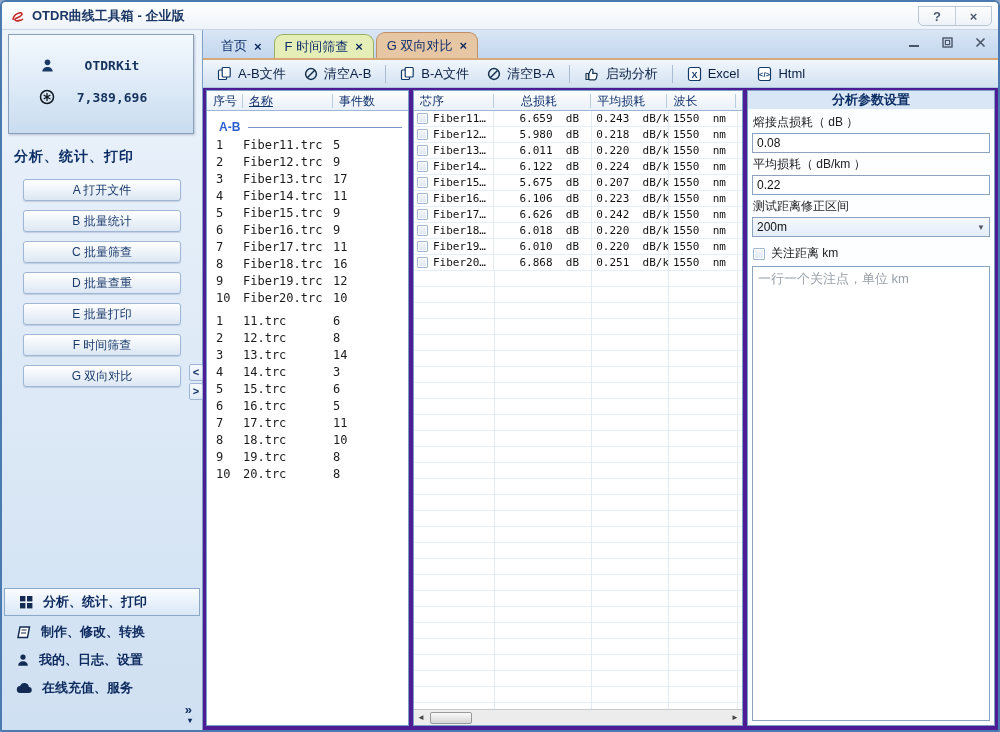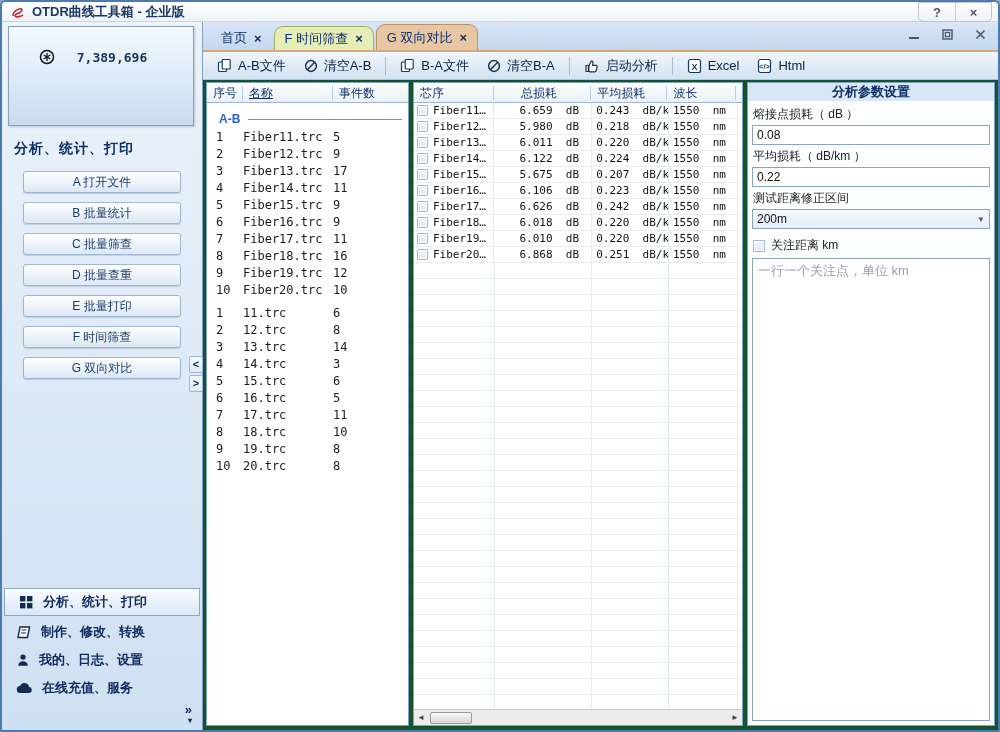--- a/index.html
+++ b/index.html
@@ -1,21 +1,21 @@
 <!DOCTYPE html>
 <html><head>
 <meta charset="utf-8">
 <style>
   * { margin:0; padding:0; box-sizing:border-box; }
   html,body { width:1000px; height:732px; font-family:"Liberation Sans",sans-serif; background:#8ea8c4; overflow:hidden; }
 
   .window { width:1000px; height:732px; border:2px solid #4a7ab0; border-radius:6px 6px 2px 2px; background:#dce9f6; display:flex; flex-direction:column; overflow:hidden; }
 
   
-  .titlebar { height:20px; background:linear-gradient(#ffffff,#eef3f9); display:flex; align-items:center; padding:0 6px; border-bottom:1px solid #c8d6e6; flex:0 0 auto; }
+  .titlebar { height:28px; background:linear-gradient(#ffffff,#eef3f9); display:flex; align-items:center; padding:0 6px; border-bottom:1px solid #c8d6e6; flex:0 0 auto; }
   .app-icon { width:16px; height:16px; margin:0 6px 0 2px; }
   .title-text { font-size:13px; font-weight:bold; color:#1b3764; }
   .titlebar-buttons { margin-left:auto; display:flex; border:1px solid #b9c6d6; border-radius:0 0 5px 5px; background:linear-gradient(#fdfdfe,#eef2f7); overflow:hidden; height:20px; }
   .titlebar-btn { width:36px; text-align:center; font-size:13px; font-weight:bold; color:#4a5a70; line-height:19px; cursor:default; }
   .titlebar-btn + .titlebar-btn { border-left:1px solid #c4cfdd; }
 
   .body-row { flex:1; display:flex; min-height:0; }
 
   
   .sidebar { width:201px; flex:0 0 auto; background:linear-gradient(180deg,#ecf3fb,#cfe0f2); border-right:1px solid #7da0c4; position:relative; }
@@ -42,21 +42,21 @@
   .tab.recent { background:#e4eeb6; border:1px solid #9fae66; border-bottom:none; border-radius:9px 9px 0 0; }
   .tab.active { background:#e7c6a4; border:1px solid #bf8f68; border-bottom:none; border-radius:9px 9px 0 0; height:26px; }
   .tab-close { font-weight:bold; font-size:13px; color:#0d2a5e; }
   .win-controls { position:absolute; right:12px; top:7px; display:flex; gap:22px; align-items:center; }
   .win-controls span { display:inline-flex; }
 
   .toolbar { height:28px; background:linear-gradient(#f0f6fc,#d3e2f1); border-bottom:1px solid #b0c4da; display:flex; align-items:center; padding-left:6px; gap:2px; flex:0 0 auto; }
   .tool-btn { display:flex; align-items:center; gap:6px; padding:3px 8px; font-size:13px; color:#0a1f42; border-radius:3px; cursor:default; }
   .tool-sep { width:1px; height:18px; background:#a8bcd4; margin:0 4px; }
 
-  .content { flex:1; display:flex; gap:4px; padding:2px 3px 4px 3px; background:#14532d; min-height:0; }
+  .content { flex:1; display:flex; gap:4px; padding:2px 3px 4px 3px; background:#4c1d95; min-height:0; }
   .panel { background:#fff; border:1px solid #7da0c4; display:flex; flex-direction:column; min-height:0; }
 
   
   .p-files { width:203px; flex:0 0 auto; }
   .grid-header { display:flex; height:20px; flex:0 0 auto; background:linear-gradient(#fdfefe,#e9f0f8); border-bottom:1px solid #9fb6d4; font-size:12px; color:#10306b; align-items:center; }
   .grid-header .hc { border-right:1px solid #b8cce0; height:14px; line-height:14px; padding-left:6px; }
   .fl-c0 { width:36px; } .fl-c1 { width:90px;text-decoration:underline; } .fl-c2 { flex:1; border-right:none!important; }
   .fl-body { flex:1; overflow:hidden; padding-top:6px; font-family:"DejaVu Sans Mono",monospace; font-size:12px; color:#1a1a1a; }
   .group-label { display:flex; align-items:center; height:20px; padding:0 6px 0 12px; color:#2b5fd0; font-weight:bold; font-family:"Liberation Sans",sans-serif; font-size:12px; }
   .group-label .gline { flex:1; height:1px; background:#7a93c8; margin-left:8px; }
@@ -109,20 +109,29 @@
       <div class="titlebar-btn">×</div>
     </div>
   </div>
 
   <div class="body-row">
 
     <div class="sidebar">
       <div class="userbox">
         <div class="user-row">
           <span class="uicon">
+            <svg width="15" height="15" viewBox="0 0 16 16">
+                <circle cx="8" cy="4.6" r="3" fill="#1b3a66"></circle>
+                <path d="M2.5 14.5c0-3.2 2.4-5 5.5-5s5.5 1.8 5.5 5z" fill="#1b3a66"></path>
+              </svg>
+          </span>
+          <span class="utext">OTDRKit</span>
+        </div>
+        <div class="user-row">
+          <span class="uicon">
             <svg width="16" height="16" viewBox="0 0 16 16">
                 <circle cx="8" cy="8" r="6.5" fill="none" stroke="#101820" stroke-width="1.5"></circle>
                 <path d="M8 4v8 M4.6 6l6.8 4 M11.4 6l-6.8 4" stroke="#101820" stroke-width="1.3"></path>
               </svg>
           </span>
           <span class="utext">7,389,696</span>
         </div>
       </div>
 
       <div class="section-title">分析、统计、打印</div>

